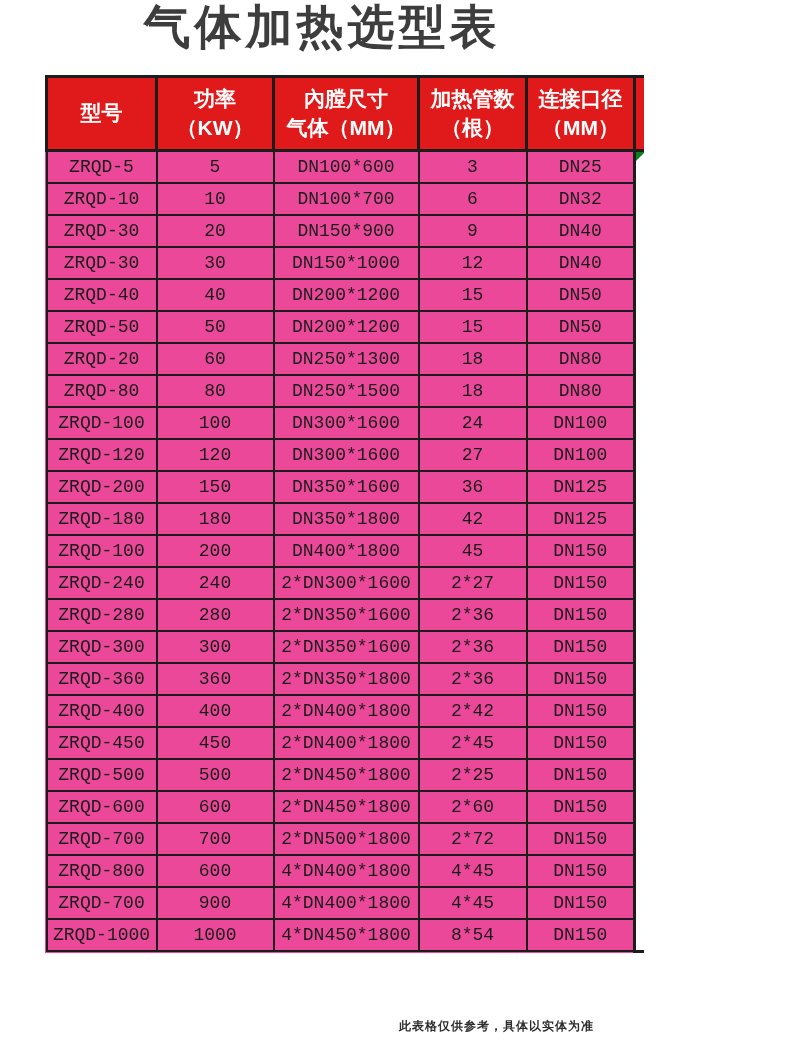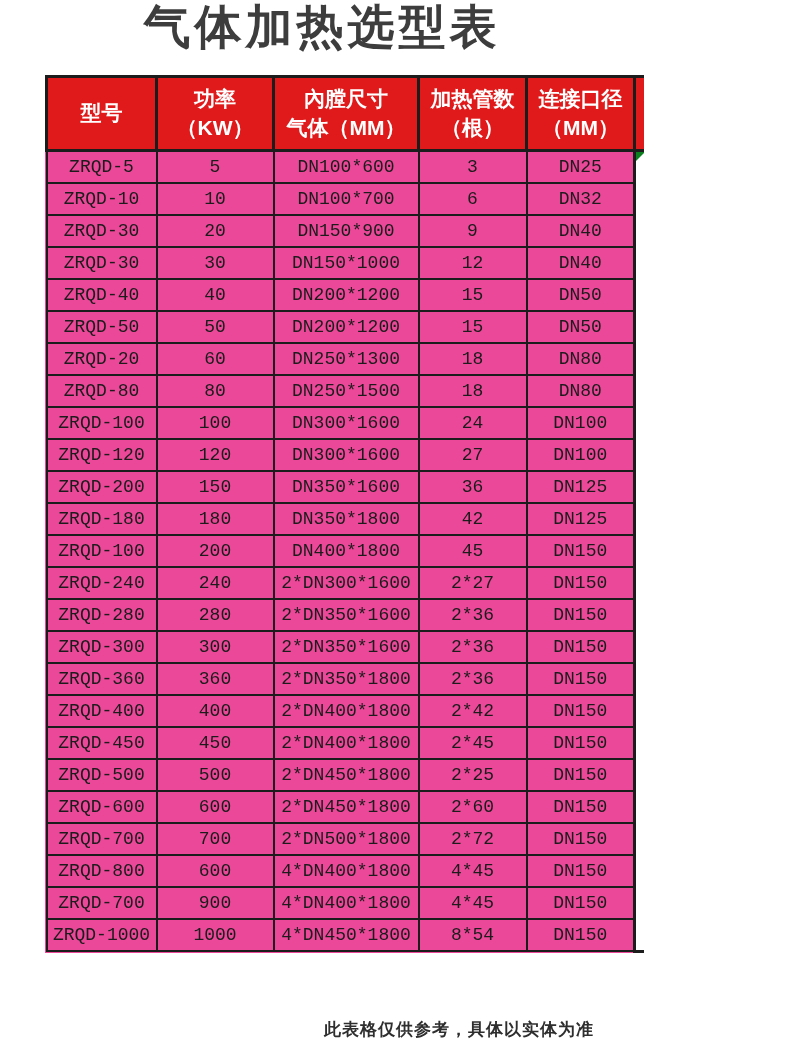--- a/index.html
+++ b/index.html
@@ -72,21 +72,21 @@
     left: 0;
     width: 0;
     height: 0;
     border-top: 9px solid #0c801e;
     border-right: 9px solid transparent;
   }
   .footnote {
     position: absolute;
     top: 1018px;
     right: 50px;
-    font-size: 17px;
+    font-size: 12px;
     font-weight: 700;
     letter-spacing: 1px;
     color: #2e2e2e;
     font-family: "Liberation Sans", sans-serif;
   }
 </style>
 </head>
 <body>
 
 <div class="page">

